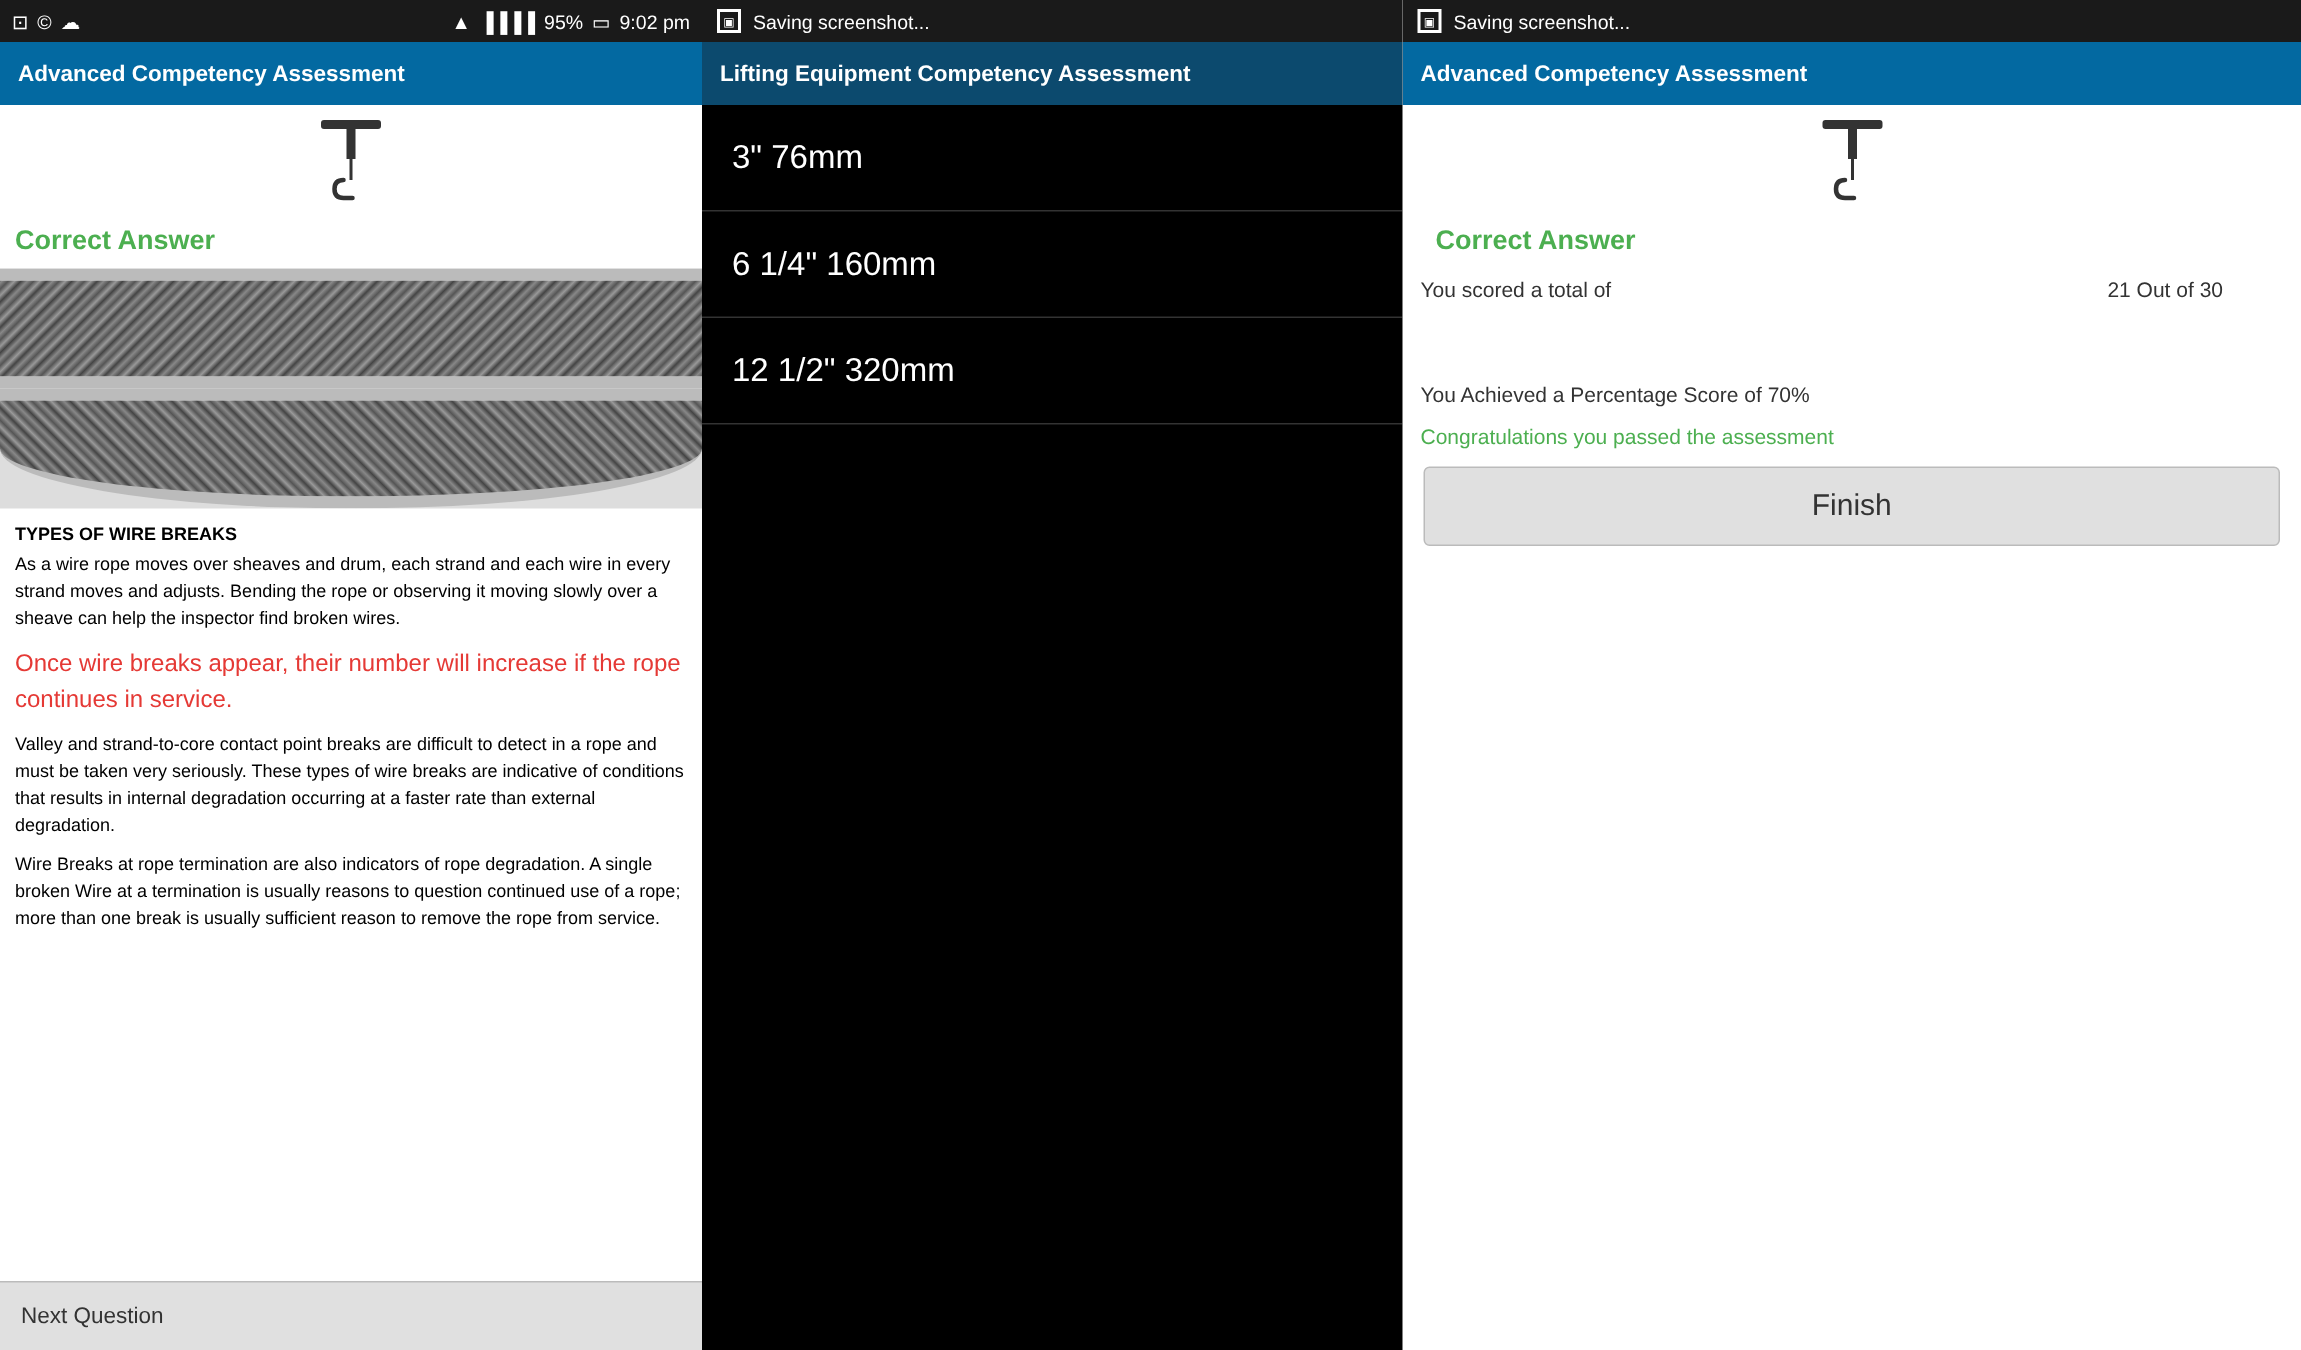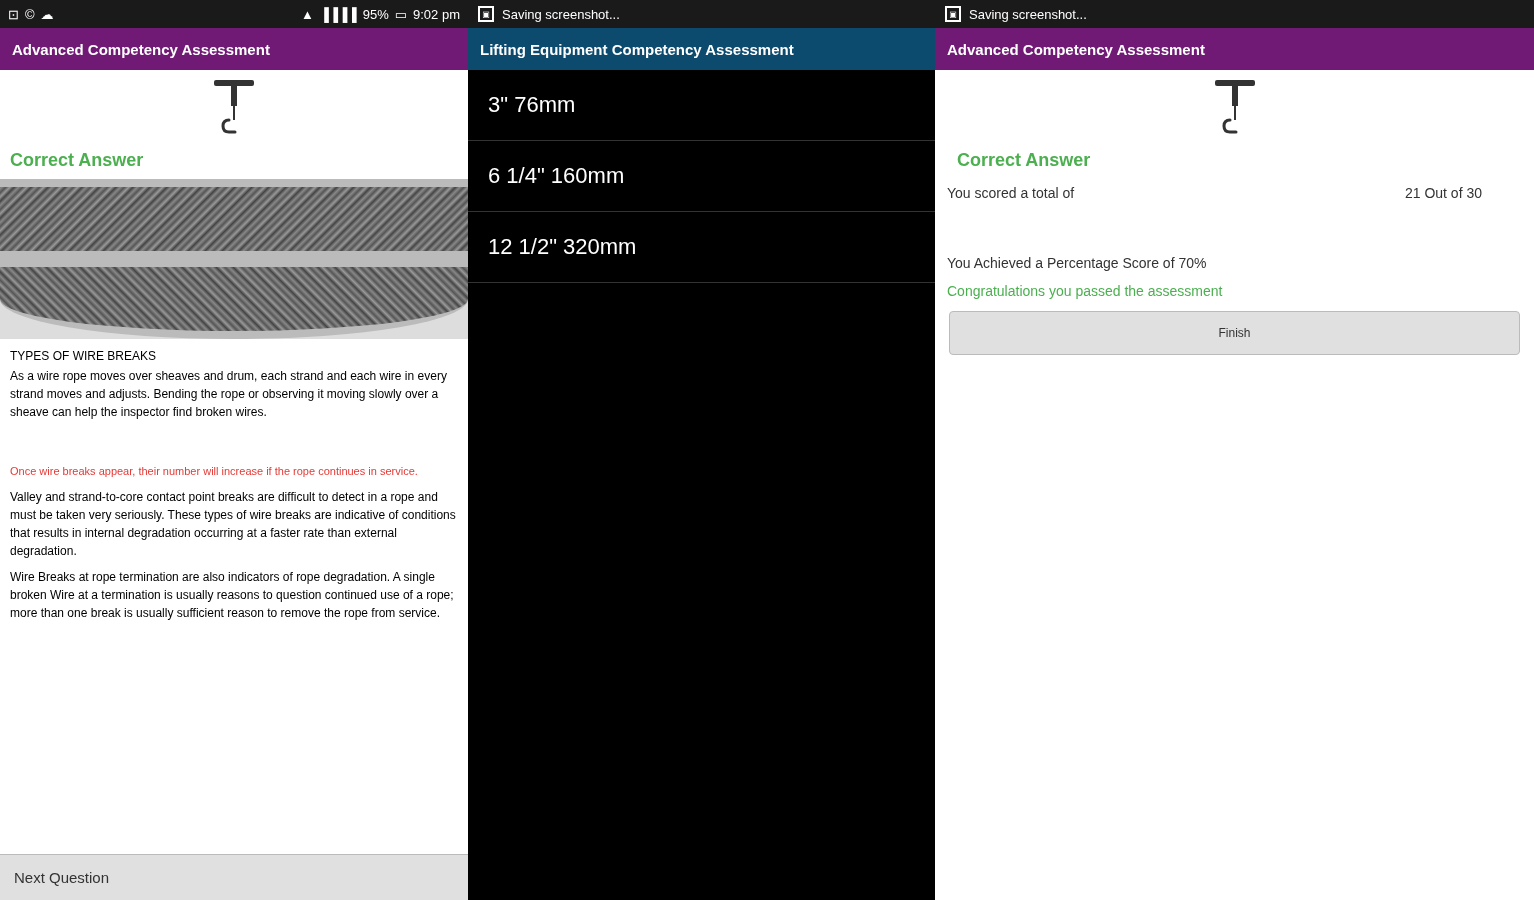--- a/index.html
+++ b/index.html
@@ -28,21 +28,21 @@
       display: flex;
       align-items: center;
       justify-content: space-between;
       min-height: 28px;
     }
     .status-bar-left { display: flex; align-items: center; gap: 6px; }
     .status-bar-right { display: flex; align-items: center; gap: 6px; font-size: 13px; }
 
     
     .app-bar {
-      background: #701a75;
+      background: #0369a1;
       color: #fff;
       font-size: 15px;
       font-weight: bold;
       padding: 10px 12px;
       min-height: 42px;
       display: flex;
       align-items: center;
     }
 
     
@@ -116,34 +116,33 @@
       background: repeating-linear-gradient(
         45deg,
         #555 0px, #888 3px, #444 6px, #999 9px, #555 12px
       );
       border-top: 8px solid #bbb;
       border-bottom: 8px solid #bbb;
       border-radius: 0 0 50% 50%;
     }
     .wire-breaks-title {
       font-size: 12px;
-      font-weight: normal;
+      font-weight: bold;
       padding: 10px 10px 4px;
     }
     .wire-breaks-text {
       font-size: 12px;
       padding: 0 10px 8px;
       line-height: 1.5;
     }
     .wire-breaks-highlight {
       color: #e53935;
-      font-size: 11px;
+      font-size: 16px;
       padding: 2px 10px 8px;
       line-height: 1.5;
-      margin-top: 32px;
     }
     .wire-breaks-text2 {
       font-size: 12px;
       padding: 0 10px 8px;
       line-height: 1.5;
     }
     .next-question-bar {
       background: #e0e0e0;
       border-top: 1px solid #bbb;
       padding: 14px;
@@ -209,21 +208,21 @@
       color: #4caf50;
       font-size: 14px;
       padding: 8px 0 12px;
     }
     .finish-button {
       background: #e0e0e0;
       border: 1px solid #bbb;
       border-radius: 4px;
       padding: 14px;
       text-align: center;
-      font-size: 12px;
+      font-size: 20px;
       color: #333;
       cursor: pointer;
       margin: 0 2px 8px;
     }
 
     
     .wifi { font-size: 13px; }
     .signal { font-size: 13px; }
   </style>
 </head>

